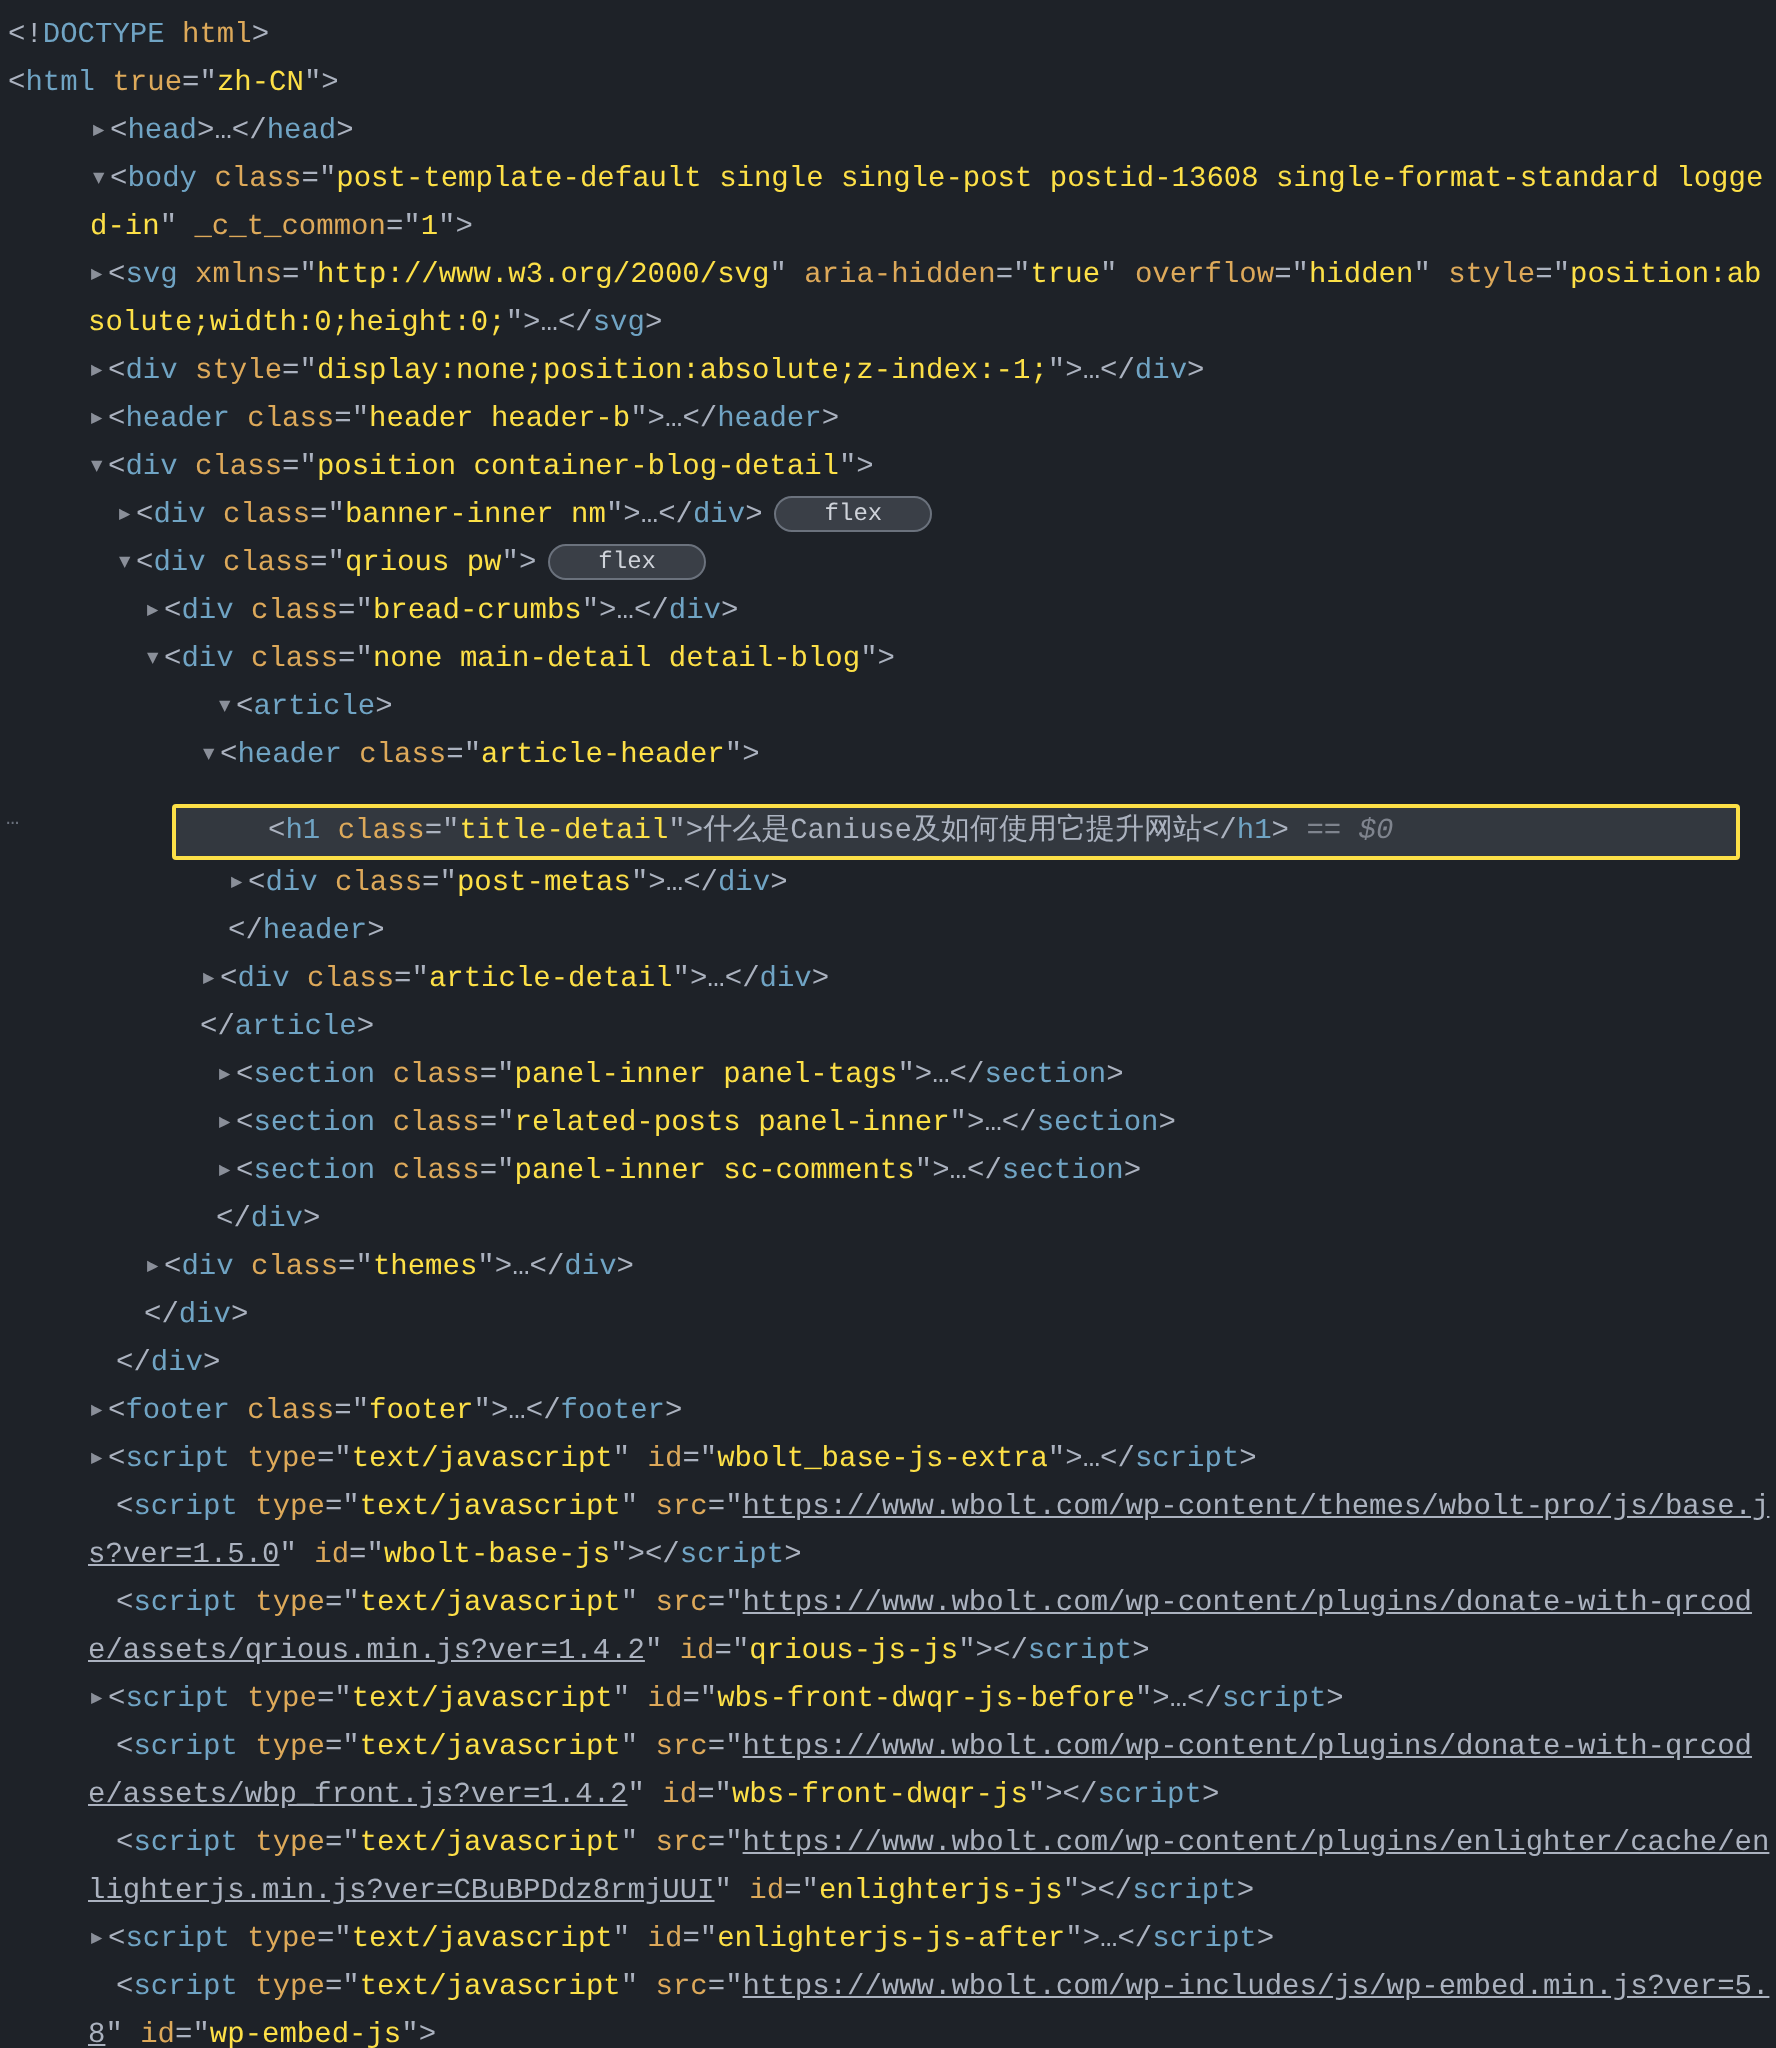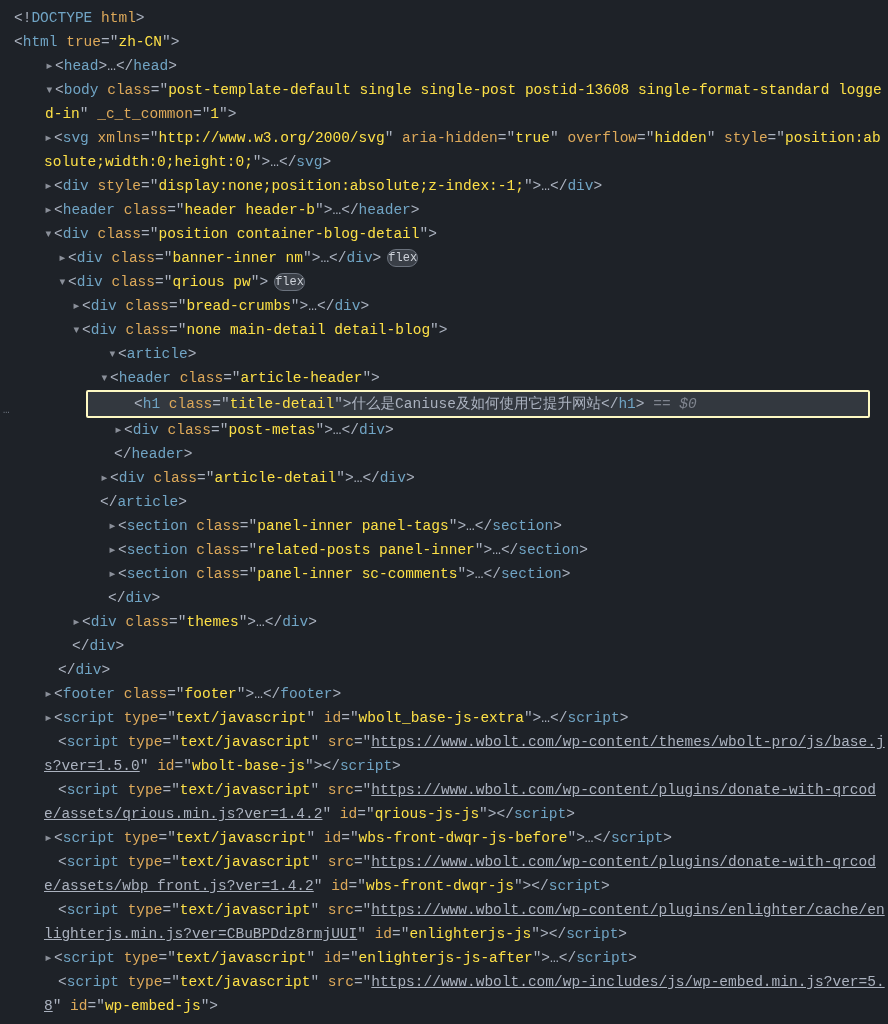--- a/index.html
+++ b/index.html
@@ -28,21 +28,21 @@
 .c-ell   { color: #abb2bf; }
 .c-sel   { color: #7f848e; font-style: italic; }
 .badge {
   display: inline-block;
   border: 1px solid #6b727d;
   color: #cfd3da;
   background: #3a3f47;
   border-radius: 11px;
   font-size: 12px;
   line-height: 16px;
-  padding: 0 0;
+  padding: 0 24px;
   margin-left: 6px;
   font-style: normal;
   vertical-align: 1px;
 }
 .arrow {
   display: inline-block;
   width: 10px;
   color: #8a8f99;
   user-select: none;
 }
@@ -54,26 +54,26 @@
   color: #6b727d;
   font-size: 11px;
   text-align: left;
   padding-left: 3px;
   letter-spacing: 1px;
 }
 .hl-row {
   background: #33383f;
 }
 .hl-box {
-  border: 2px solid #fef9c3;
+  border: 2px solid #fde047;
   border-radius: 2px;
-  margin: 0 18px 0 0;
+  margin: 12px 18px 0 0;
   padding: 0;
 }
-.ind1 { padding-left: 14px; }
+.ind1 { padding-left: 4px; }
 .ind2 { padding-left: 30px; margin-left: 15px; }
 .ind3 { padding-left: 44px; }
 .ind4 { padding-left: 58px; }
 .ind5 { padding-left: 72px; }
 .ind6 { padding-left: 108px; }
 .ind7 { padding-left: 100px; }
 .ind8 { padding-left: 114px; }
 </style>
 </head>
 <body>

